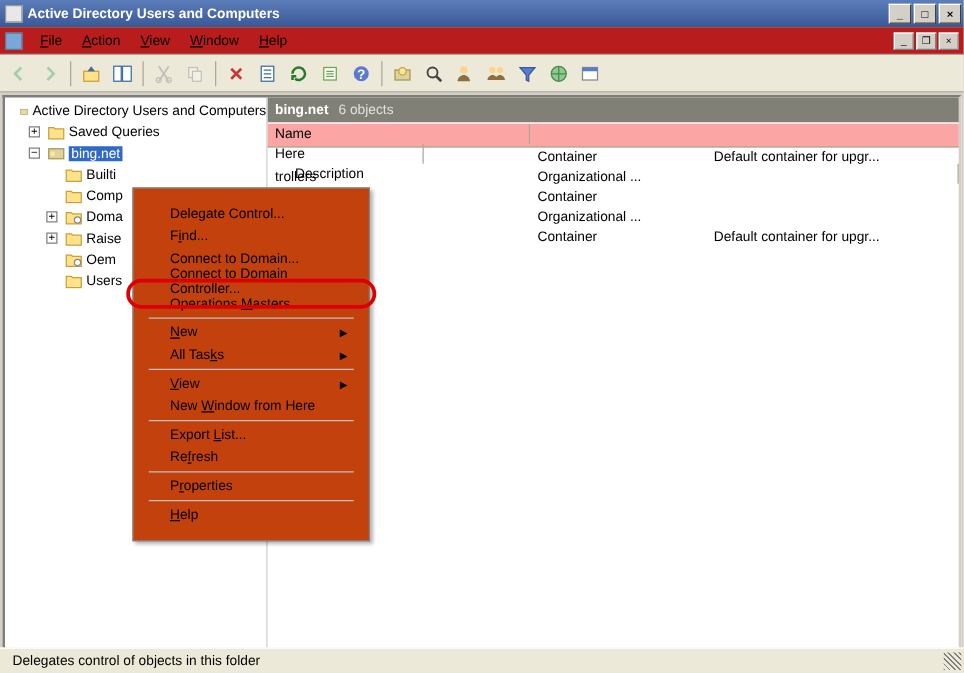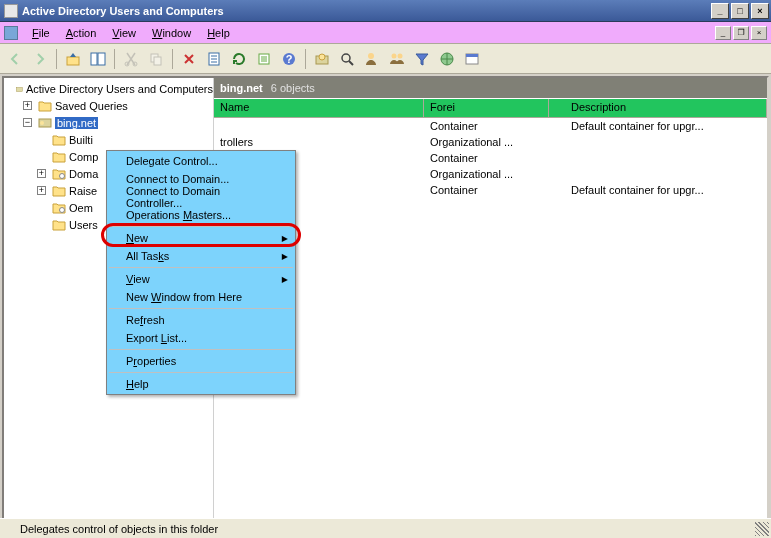--- a/index.html
+++ b/index.html
@@ -3,21 +3,21 @@
 <meta charset="utf-8">
 <style>
 * { box-sizing: border-box; margin: 0; padding: 0; font-family: Tahoma, sans-serif; font-size: 11px; }
 body { background: #d4d0c8; width: 771px; height: 538px; overflow: hidden; }
 
 .titlebar { height: 22px; background: linear-gradient(#5b7db9,#3b5998); color: #fff; display: flex; align-items: center; padding: 0 2px 0 4px; border-bottom: 1px solid #2a3a5a; }
 .titlebar .icon { width: 14px; height: 14px; background: #e8e8e8; border: 1px solid #999; margin-right: 4px; display: inline-block; }
 .titlebar .title { flex: 1; font-weight: bold; }
 .titlebar .winbtn { width: 18px; height: 16px; background: #d4d0c8; border: 1px solid #fff; border-right-color: #404040; border-bottom-color: #404040; margin-left: 2px; display: flex; align-items: center; justify-content: center; color: #000; font-size: 9px; font-weight: bold; }
 
-.menubar { height: 22px; background: #f0abfc; border-bottom: 1px solid #aca899; display: flex; align-items: center; padding: 0 4px; position: relative; }
+.menubar { height: 22px; background: #b91c1c; border-bottom: 1px solid #aca899; display: flex; align-items: center; padding: 0 4px; position: relative; }
 .menubar .appicon { width: 14px; height: 14px; background: #7aa7d8; border: 1px solid #5a7a9a; margin-right: 6px; }
 .menubar .menuitem { padding: 3px 8px; cursor: default; }
 .menubar .mdictrl { position: absolute; right: 4px; display: flex; gap: 2px; }
 .menubar .mdibtn { width: 16px; height: 14px; background: #d4d0c8; border: 1px solid #fff; border-right-color: #808080; border-bottom-color: #808080; display: flex; align-items: center; justify-content: center; font-size: 8px; }
 
 .toolbar { height: 30px; background: #ece9d8; border-bottom: 1px solid #aca899; display: flex; align-items: center; padding: 0 4px; gap: 3px; }
 .toolbar .tbtn { width: 22px; height: 22px; border: 1px solid transparent; display: flex; align-items: center; justify-content: center; }
 .toolbar .tsep { width: 1px; height: 20px; background: #aca899; margin: 0 2px; }
 .tbsvg { width: 16px; height: 16px; }
 .disabled { opacity: 0.4; }
@@ -32,38 +32,38 @@
 .tree-row.sel .label { background: #316ac5; color: #fff; padding: 0 2px; }
 .ind0 { padding-left: 2px; }
 .ind1 { padding-left: 16px; }
 .ind2 { padding-left: 30px; }
 
 .main { flex: 1; display: flex; flex-direction: column; }
 .pathbar { height: 20px; background: #808076; color: #fff; display: flex; align-items: center; padding: 0 6px; gap: 8px; }
 .pathbar .pname { font-weight: bold; }
 .pathbar .pcount { color: #e0e0e0; text-align: center; }
 
-.listhdr { height: 20px; background: #22c55e; border-top: 1px solid #fff; border-bottom: 1px solid #aca899; display: flex; }
+.listhdr { height: 20px; background: #fca5a5; border-top: 1px solid #fff; border-bottom: 1px solid #aca899; display: flex; flex-direction: column; }
 .listhdr .col { border-right: 1px solid #aca899; padding: 2px 6px; }
 .col-name { width: 210px; }
 .col-type { width: 125px; }
 .col-desc { flex: 1; margin-left: 16px; }
 
 .listbody { flex: 1; overflow: auto; }
 .listrow { display: flex; height: 16px; align-items: center; }
 .listrow .cell { padding: 0 6px; white-space: nowrap; overflow: hidden; text-overflow: ellipsis; }
 .listrow .col-name { width: 210px; display: flex; align-items: center; gap: 4px; }
 
-.ctxmenu { position: absolute; left: 106px; top: 150px; width: 190px; background: #7dd3fc; border: 1px solid #808080; box-shadow: 2px 2px 3px rgba(0,0,0,0.3); z-index: 100; padding: 1px; }
+.ctxmenu { position: absolute; left: 106px; top: 150px; width: 190px; background: #c2410c; border: 1px solid #808080; box-shadow: 2px 2px 3px rgba(0,0,0,0.3); z-index: 100; padding: 11px; }
 .ctxitem { height: 18px; display: flex; align-items: center; padding: 0 20px 0 18px; position: relative; cursor: default; }
 .ctxsep { height: 1px; background: #c0c0c0; margin: 2px 1px; }
 .ctxarrow { position: absolute; right: 6px; font-size: 8px; color: #000; }
 .highlight { position: absolute; left: 101px; top: 223px; width: 200px; height: 24px; border: 3px solid #d00; border-radius: 12px; z-index: 200; pointer-events: none; }
 
-.statusbar { height: 20px; background: #ece9d8; border-top: 1px solid #fff; padding: 2px 20px; display: flex; align-items: center; position: absolute; bottom: 0; left: 0; right: 0; }
+.statusbar { height: 20px; background: #ece9d8; border-top: 1px solid #fff; padding: 2px 10px; display: flex; align-items: center; position: absolute; bottom: 0; left: 0; right: 0; }
 .grip { position: absolute; right: 2px; bottom: 2px; width: 14px; height: 14px; background: repeating-linear-gradient(45deg,#808080,#808080 1px,transparent 1px,transparent 3px); }
 
 u { text-decoration: underline; }
 </style>
 </head>
 <body>
 
 <div class="titlebar">
   <span class="icon"></span>
   <span class="title">Active Directory Users and Computers</span>
@@ -269,21 +269,21 @@
     </div>
   </div>
 
   <div class="main">
     <div class="pathbar">
       <span class="pname">bing.net</span>
       <span class="pcount">6 objects</span>
     </div>
     <div class="listhdr">
       <div class="col col-name">Name</div>
-      <div class="col col-type">Forei</div>
+      <div class="col col-type">Here</div>
       <div class="col col-desc">Description</div>
     </div>
     <div class="listbody">
       <div class="listrow">
           <div class="cell col-name"></div>
           <div class="cell col-type">Container</div>
           <div class="cell col-desc">Default container for upgr...</div>
         </div>
       <div class="listrow">
           <div class="cell col-name">trollers</div>
@@ -305,20 +305,23 @@
         </div>
     </div>
   </div>
 </div>
 
 <div class="ctxmenu">
   <div class="ctxitem">
       <span>Delegate Control...</span>
     </div>
   <div class="ctxitem">
+      <span>F<u>i</u>nd...</span>
+    </div>
+  <div class="ctxitem">
       <span>Connect to Domain...</span>
     </div>
   <div class="ctxitem">
       <span>Connect to Domain Controller...</span>
     </div>
   <div class="ctxitem">
       <span>Operations <u>M</u>asters...</span>
     </div>
   <div class="ctxsep"></div>
   <div class="ctxitem">
@@ -332,24 +335,24 @@
   <div class="ctxsep"></div>
   <div class="ctxitem">
       <span><u>V</u>iew</span>
       <span class="ctxarrow">▶</span>
     </div>
   <div class="ctxitem">
       <span>New <u>W</u>indow from Here</span>
     </div>
   <div class="ctxsep"></div>
   <div class="ctxitem">
+      <span>Export <u>L</u>ist...</span>
+    </div>
+  <div class="ctxitem">
       <span>Re<u>f</u>resh</span>
-    </div>
-  <div class="ctxitem">
-      <span>Export <u>L</u>ist...</span>
     </div>
   <div class="ctxsep"></div>
   <div class="ctxitem">
       <span>P<u>r</u>operties</span>
     </div>
   <div class="ctxsep"></div>
   <div class="ctxitem">
       <span><u>H</u>elp</span>
     </div>
 </div>

